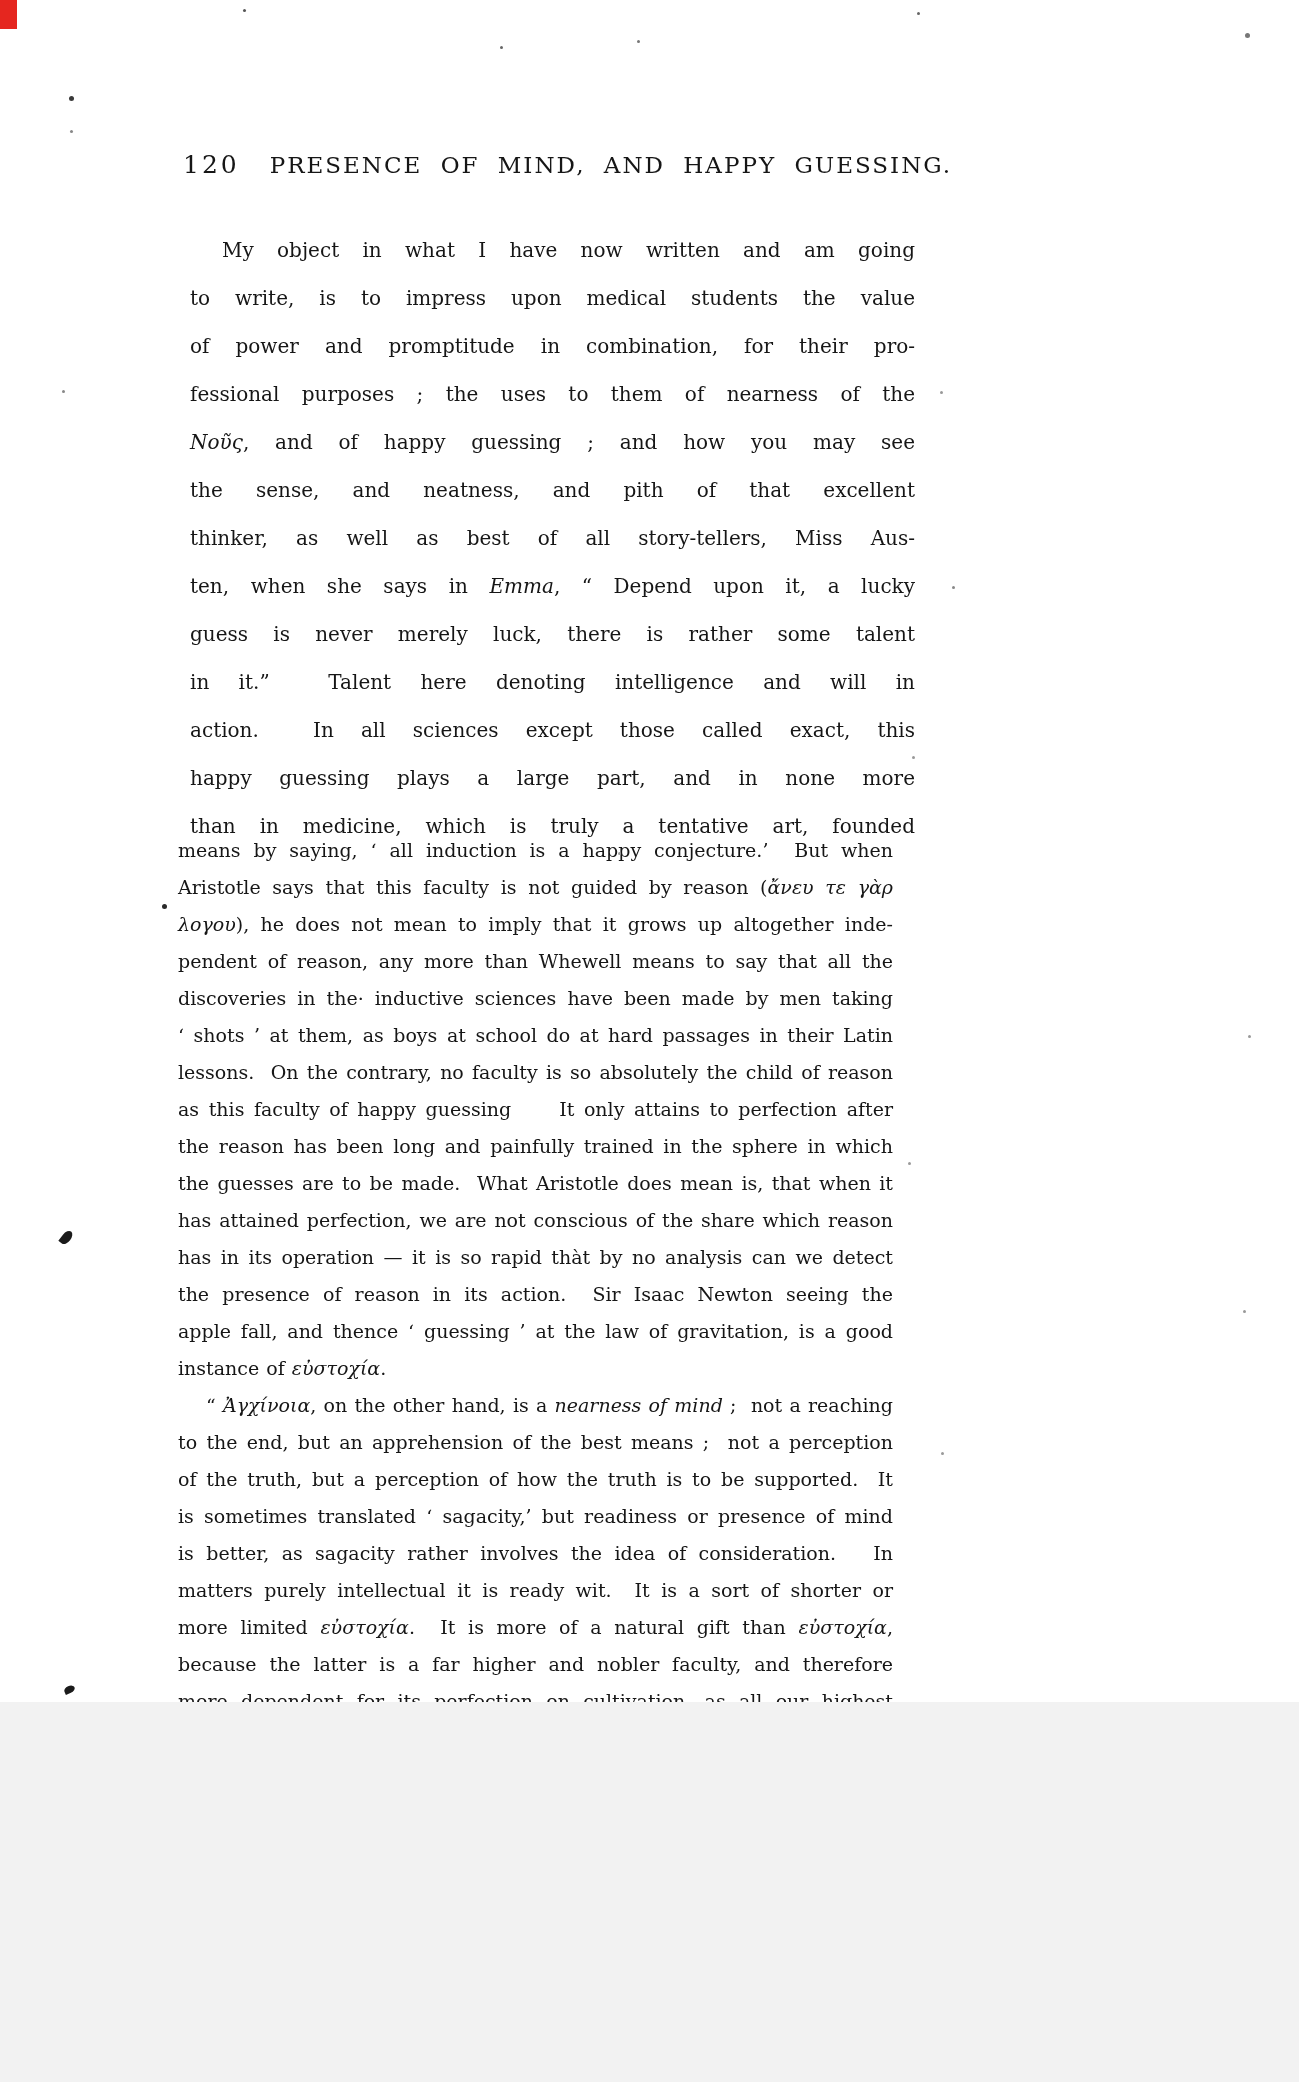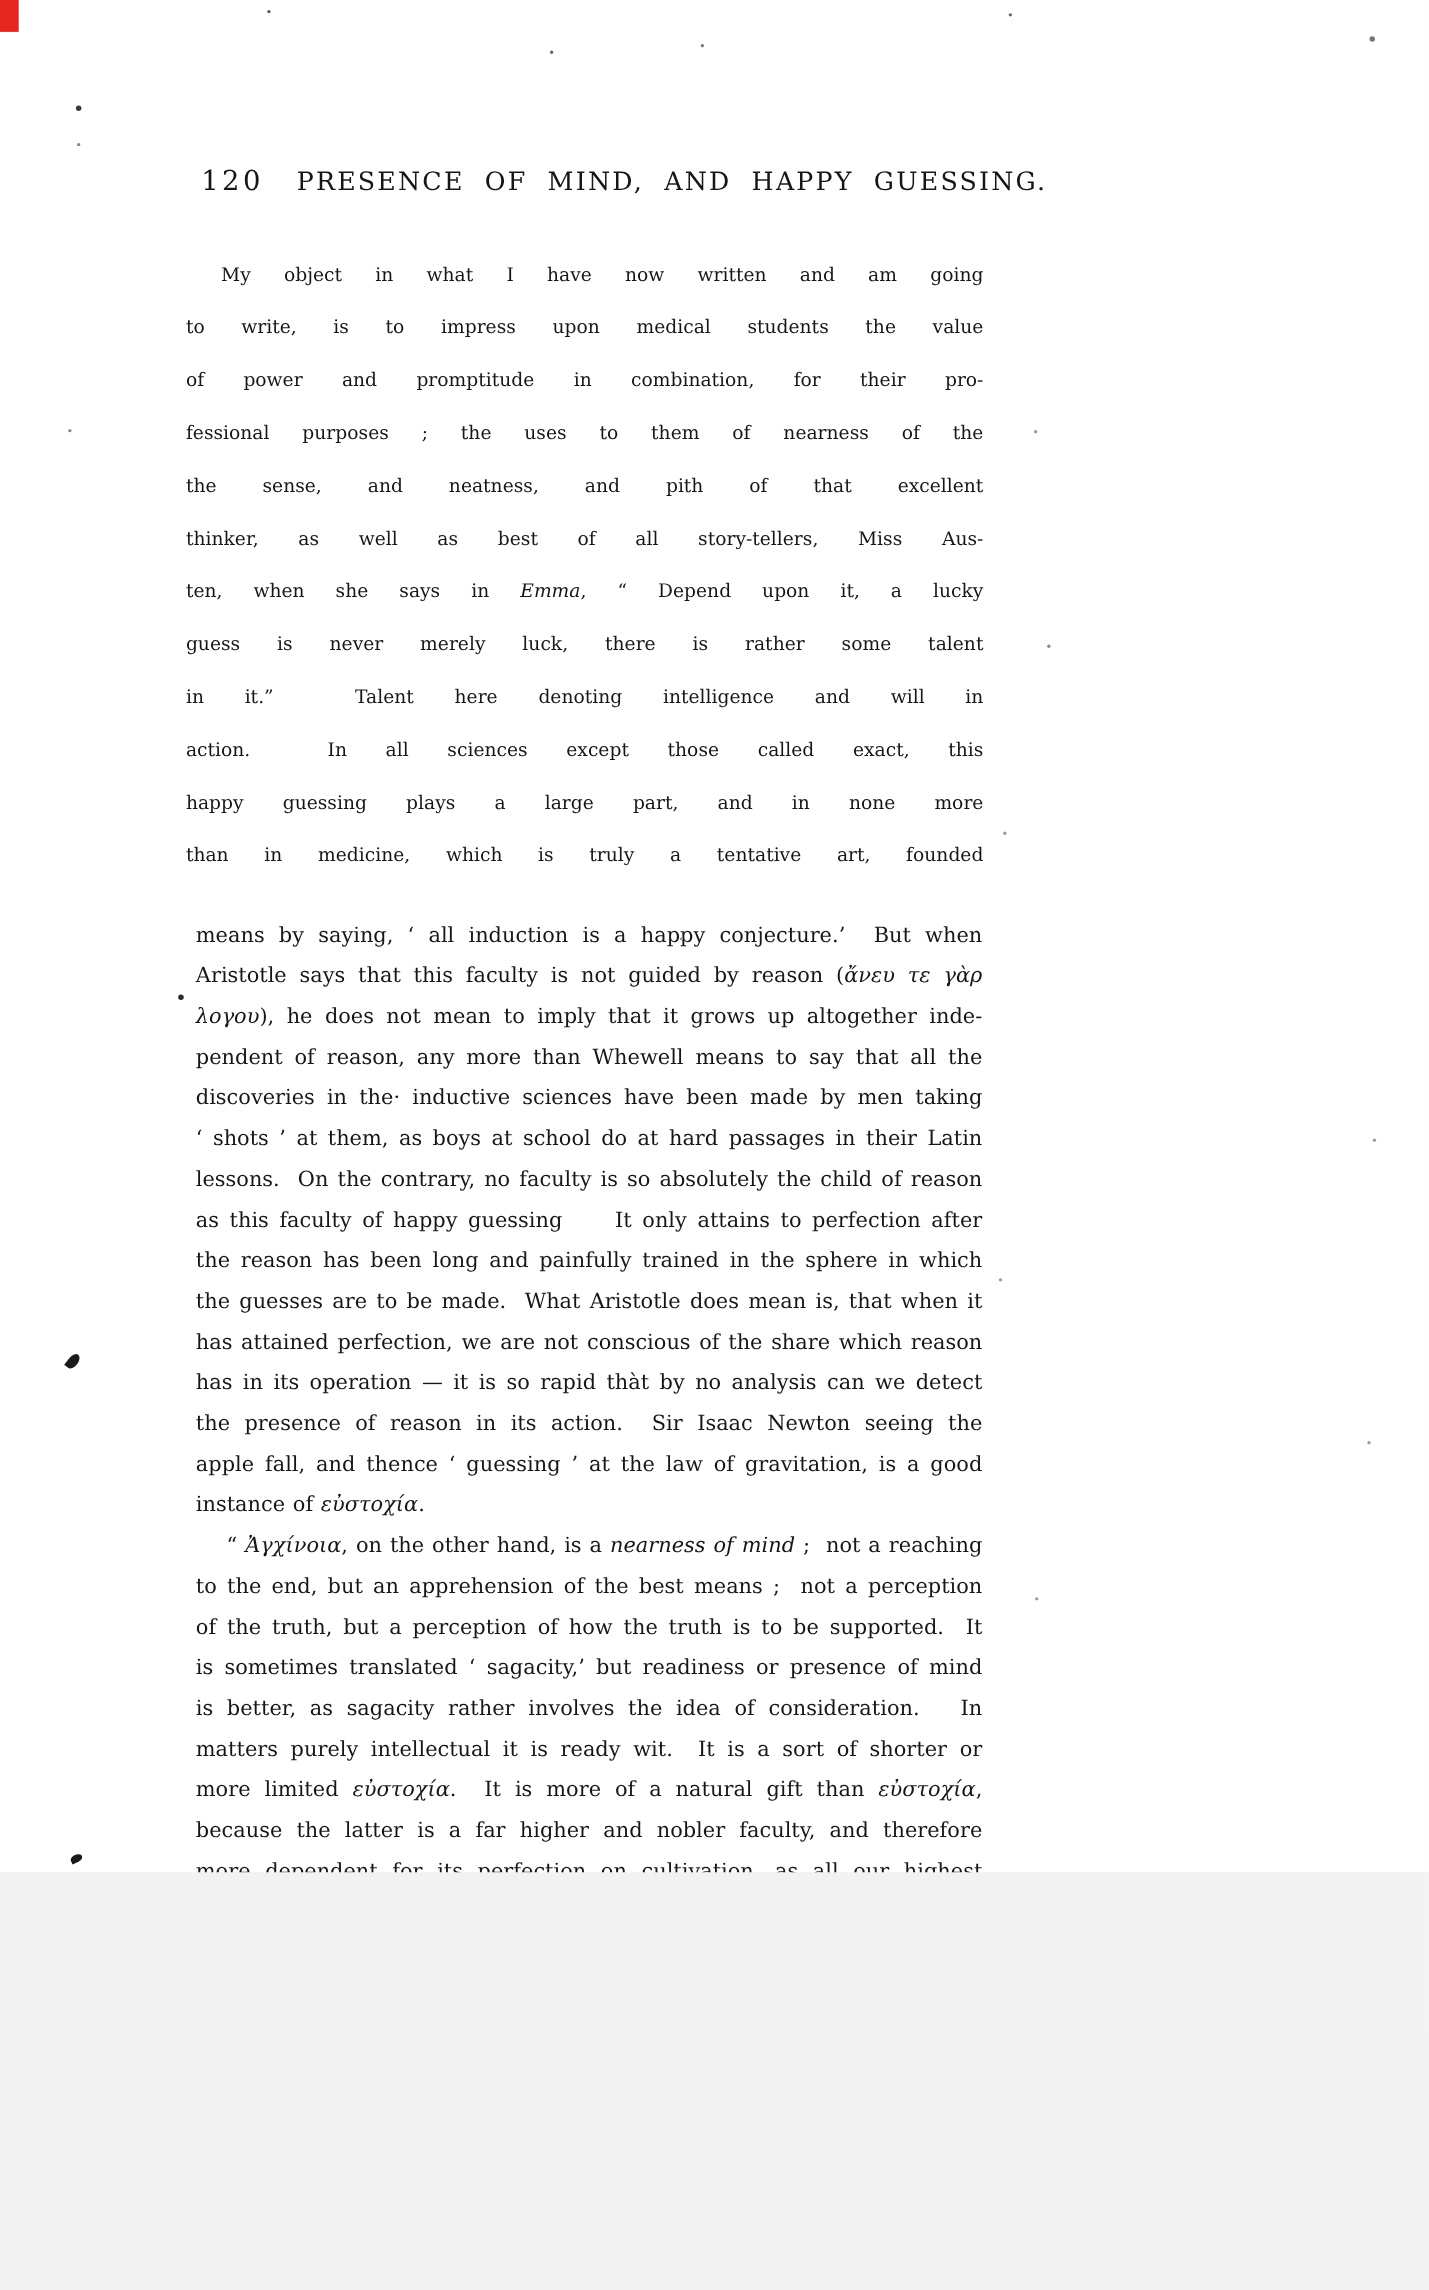--- a/index.html
+++ b/index.html
@@ -57,22 +57,22 @@
 
   .header{
     position:absolute;left:183px;top:150px;width:725px;
     display:flex;align-items:baseline;
     font-size:24px;letter-spacing:1px;white-space:nowrap;
   }
   .page-num{font-size:25px;margin-right:30px;letter-spacing:3px;}
   .running-title{letter-spacing:2px;word-spacing:9px;font-size:23px;}
 
   .main-text{
-    position:absolute;left:169px;top:226px;width:725px;
-    font-size:17px;
+    position:absolute;left:190px;top:226px;width:725px;
+    font-size:20px;
   }
   .main-text .tline{line-height:48px;}
 
   .footnote{
     position:absolute;left:178px;top:832px;width:715px;
     font-size:19px;
   }
   .footnote .tline{line-height:37px;}
 
   .tline{
@@ -96,20 +96,21 @@
   <div class="header">
     <span class="page-num">120</span>
     <span class="running-title">PRESENCE OF MIND, AND HAPPY GUESSING.</span>
   </div>
 
   <div class="main-text">
       <div class="tline indent">My object in what I have now written and am going</div>
       <div class="tline">to write, is to impress upon medical students the value</div>
       <div class="tline">of power and promptitude in combination, for their pro-</div>
       <div class="tline">fessional purposes ; the uses to them of nearness of the</div>
+      <div class="tline"><i>Νοῦς</i>, and of happy guessing ; and how you may see</div>
       <div class="tline">the sense, and neatness, and pith of that excellent</div>
       <div class="tline">thinker, as well as best of  all story-tellers, Miss Aus-</div>
       <div class="tline">ten, when she says in <i>Emma</i>, “ Depend upon it, a lucky</div>
       <div class="tline">guess is never merely luck, there is rather some talent</div>
       <div class="tline">in it.”&nbsp; Talent here denoting intelligence and will in</div>
       <div class="tline">action.&nbsp; In all sciences except those called exact, this</div>
       <div class="tline">happy guessing plays a large part, and in none more</div>
       <div class="tline">than in medicine, which is truly a tentative art, founded</div>
     </div>
 

